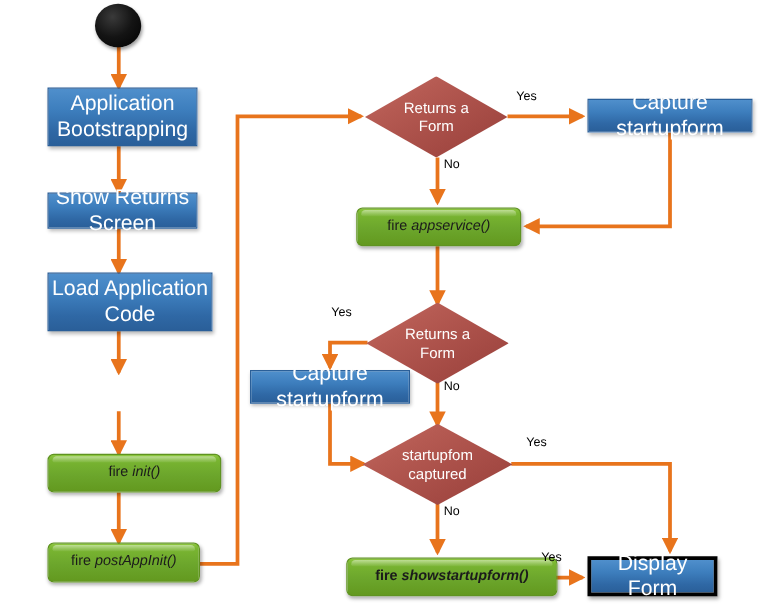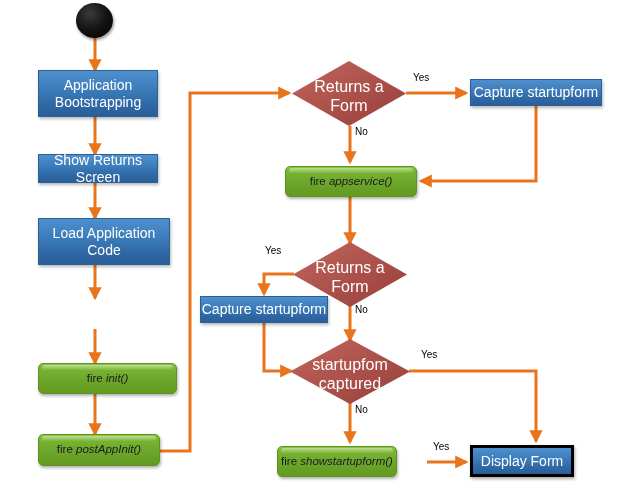--- a/index.html
+++ b/index.html
@@ -33,21 +33,21 @@
     text-align: center;
     line-height: 1.18;
     z-index: 4;
   }
 
   
   .blue {
     background: linear-gradient(180deg, #4f8fcc 0%, #3d7ebd 38%, #2f68a5 75%, #2a5f99 100%);
     border: 1px solid #2a5f99;
     color: #ffffff;
-    font-size: 14px;
+    font-size: 17px;
     box-shadow: 1px 2px 3px rgba(0,0,0,0.28);
   }
   .blue.emph {
     border: 3px solid #000000;
     box-shadow: 1px 2px 3px rgba(0,0,0,0.35);
   }
 
   
   .green {
     background: linear-gradient(180deg, #8cc63e 0%, #79b531 14%, #6ca62c 55%, #63991f 100%);
@@ -76,28 +76,28 @@
   .diamond .shape {
     position: absolute;
     left: 0; top: 0;
     width: 100%; height: 100%;
     background: linear-gradient(150deg, #c56b63 0%, #b55a52 30%, #a44a44 70%, #97403b 100%);
     clip-path: polygon(50% 0%, 100% 50%, 50% 100%, 0% 50%);
     filter: drop-shadow(1px 2px 2px rgba(0,0,0,0.28));
   }
   .diamond .dlabel {
     position: absolute;
-    left: 0; top: 16px;
+    left: 0; top: 0;
     width: 100%; height: 100%;
     display: flex;
-    align-items: flex-start;
+    align-items: center;
     justify-content: center;
     text-align: center;
     color: #ffffff;
-    font-size: 16px;
+    font-size: 12px;
     line-height: 1.2;
     z-index: 2;
   }
 
   
   .start-dot {
     position: absolute;
     border-radius: 50%;
     background: radial-gradient(circle at 38% 30%, #3a3a3a 0%, #141414 48%, #000000 100%);
     box-shadow: 1px 2px 3px rgba(0,0,0,0.4);
@@ -232,21 +232,21 @@
   <div class="diamond" style="left:290px; top:339px; width:120px; height:65px;">
     <div class="shape"></div>
     <div class="dlabel">
       <div>
         <span>startupfom</span><br>
         <span>captured</span>
       </div>
     </div>
   </div>
 
-  <div class="node green" style="left:277px; top:446px; width:120px; height:31px;">
+  <div class="node green" style="left:277px; top:446px; width:169px; height:31px;font-weight:bold;">
     <span class="lbl">
       <span>fire </span><i>showstartupform()</i>
     </span>
   </div>
 
   <div class="node blue emph" style="left:470px; top:445px; width:104px; height:32px;">
     <span>Display Form</span>
   </div>
 
   <div class="edge-label" style="left:413px; top:72px;">Yes</div>

